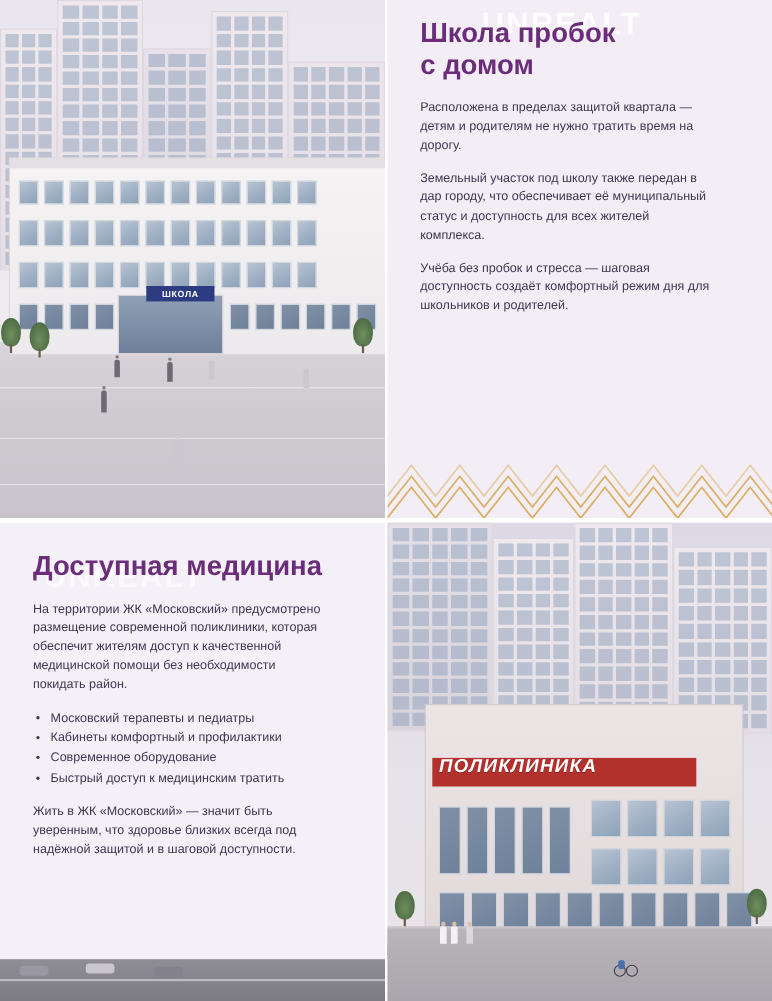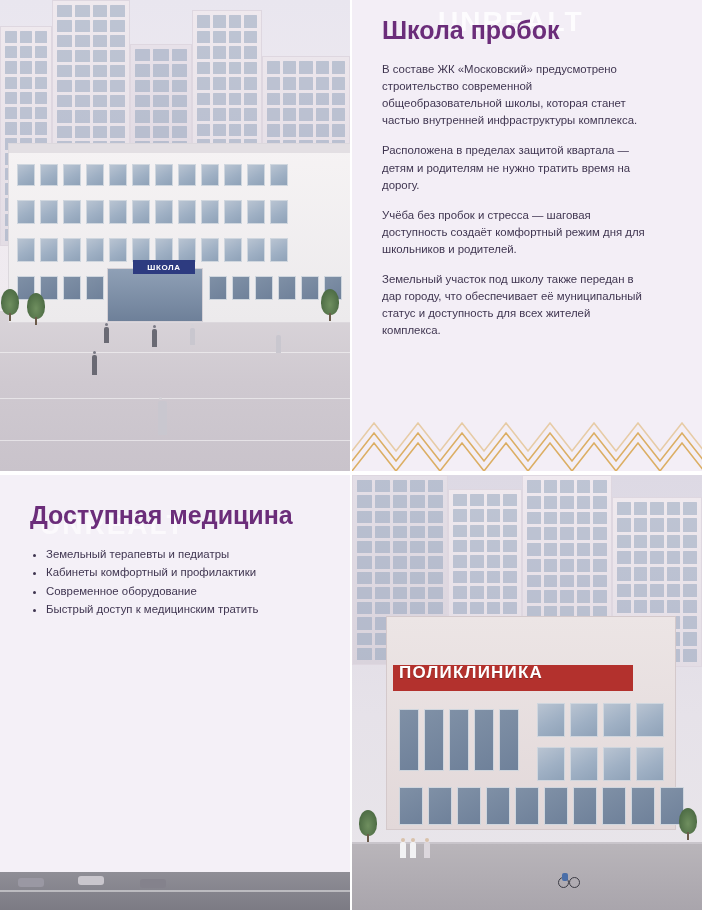--- a/index.html
+++ b/index.html
@@ -219,24 +219,25 @@
     border-radius: 3px;
   }
 
   
   .clinic-sky {
     position: absolute; inset: 0;
     background: linear-gradient(180deg,#ddd9e4 0%, #e6e2e9 55%, #e9e6ea 100%);
   }
   .clinic {
     position: absolute;
-    left: 34px; bottom: 80px; width: 290px; height: 214px;
+    left: 34px; bottom: 56px; width: 290px; height: 214px;
     background: linear-gradient(180deg,#ece5e5 0%, #e2d8d9 100%);
     border: 1px solid #d4c9cb;
     box-sizing: border-box;
+    font-style: italic;
   }
   .clinic-band {
     position: absolute;
     left: 6px; top: 48px; width: 240px; height: 26px;
     background: #b3312d;
   }
   .clinic-sign {
     position: absolute;
     left: 12px; top: 46px;
     font-size: 17px;
@@ -684,26 +685,26 @@
       <div class="person light" style="left:158px; bottom:36px; width:9px; height:34px;"></div>
       <div class="person" style="left:92px; bottom:96px; height:20px;"></div>
     </div>
 
     <div class="half-right">
       <div class="textpanel top">
         <div class="watermark">UNREALT</div>
 
         <h1 class="heading">
           <span>Школа пробок</span><br>
+          <span>с домом</span>
         </h1>
 
-        <p class="para">В составе ЖК «Московский» предусмотрено строительство современной общеобразовательной школы, которая станет частью внутренней инфраструктуры комплекса.</p>
         <p class="para">Расположена в пределах защитой квартала — детям и родителям не нужно тратить время на дорогу.</p>
+        <p class="para">Земельный участок под школу также передан в дар городу, что обеспечивает её муниципальный статус и доступность для всех жителей комплекса.</p>
         <p class="para">Учёба без пробок и стресса — шаговая доступность создаёт комфортный режим дня для школьников и родителей.</p>
-        <p class="para">Земельный участок под школу также передан в дар городу, что обеспечивает её муниципальный статус и доступность для всех жителей комплекса.</p>
 
         <svg class="zigzag" viewBox="0 0 350 80" preserveAspectRatio="none">
           <g fill="none" stroke="#d8a44b" stroke-width="1.6">
             <polyline points="0,70 22,42 44,70 66,42 88,70 110,42 132,70 154,42 176,70 198,42 220,70 242,42 264,70 286,42 308,70 330,42 352,70"></polyline>
             <polyline points="0,80 22,52 44,80 66,52 88,80 110,52 132,80 154,52 176,80 198,52 220,80 242,52 264,80 286,52 308,80 330,52 352,80"></polyline>
             <polyline points="0,60 22,32 44,60 66,32 88,60 110,32 132,60 154,32 176,60 198,32 220,60 242,32 264,60 286,32 308,60 330,32 352,60" stroke-opacity=".55"></polyline>
           </g>
         </svg>
       </div>
     </div>
@@ -714,28 +715,30 @@
   <div class="panel slide-bottom">
 
     <div class="half-left">
       <div class="textpanel bottom">
         <div class="watermark b">UNREALT</div>
 
         <h1 class="heading big">
           <span>Доступная медицина</span><br>
         </h1>
 
+        <p class="para">На территории ЖК «Московский» предусмотрено размещение современной поликлиники, которая обеспечит жителям доступ к качественной медицинской помощи без необходимости покидать район.</p>
 
         <ul class="bullets">
-          <li>Земельный терапевты и педиатры</li>
+          <li>Московский терапевты и педиатры</li>
           <li>Кабинеты комфортный и профилактики</li>
           <li>Современное оборудование</li>
           <li>Быстрый доступ к медицинским тратить</li>
         </ul>
 
+        <p class="para">Жить в ЖК «Московский» — значит быть уверенным, что здоровье близких всегда под надёжной защитой и в шаговой доступности.</p>
       </div>
 
       <div class="street-photo">
         <div class="lane"></div>
         <div class="car" style="left:18px; top:6px;"></div>
         <div class="car" style="left:78px; top:4px; background:#c9c6cd;"></div>
         <div class="car" style="left:140px; top:7px; background:#84828c;"></div>
       </div>
     </div>
 

